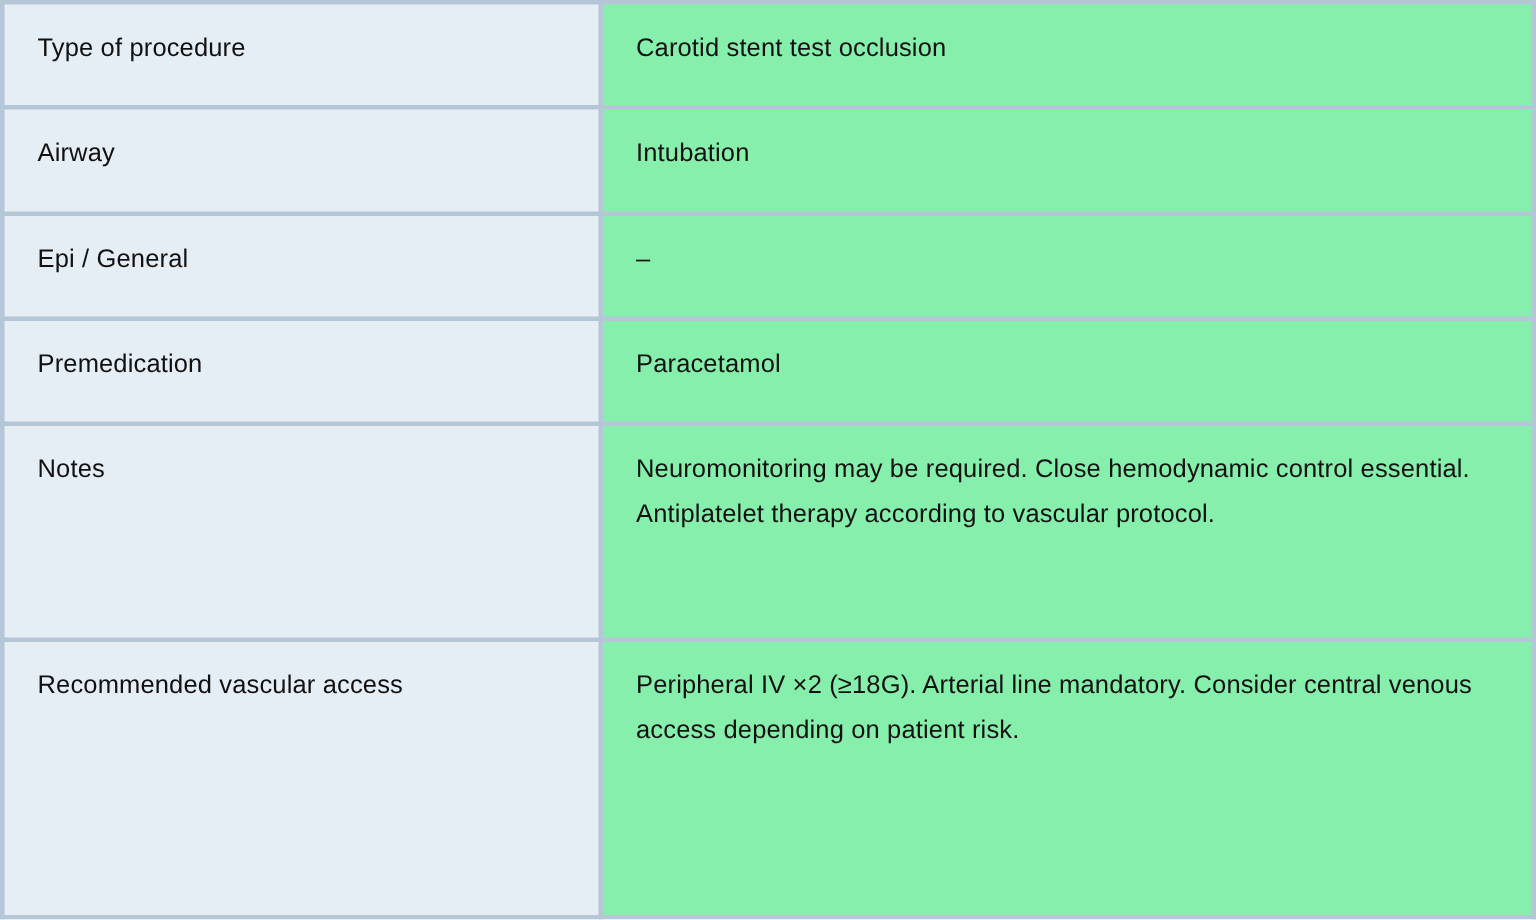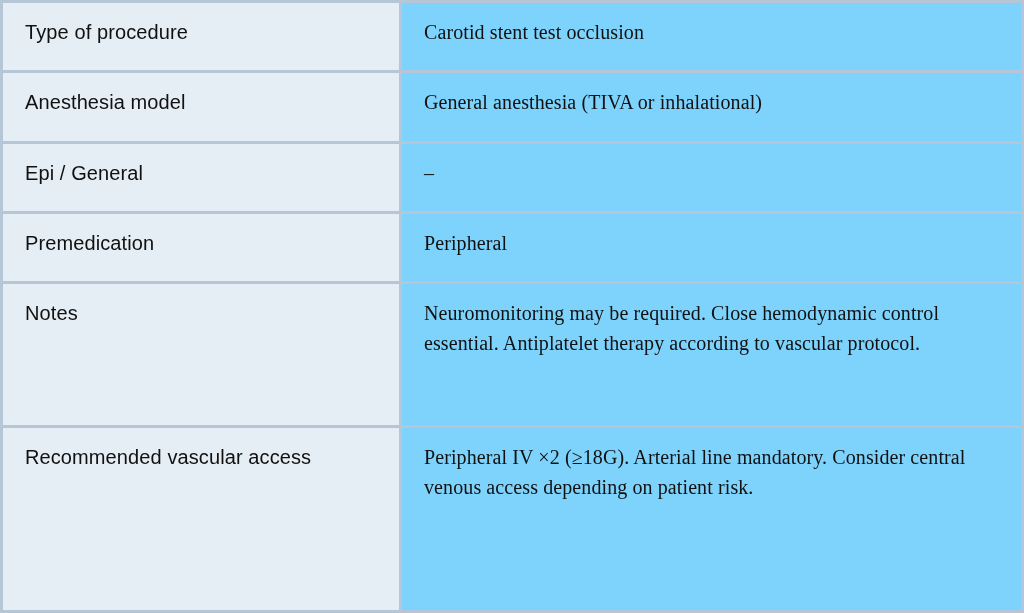--- a/index.html
+++ b/index.html
@@ -18,58 +18,57 @@
     width: 1024px;
     height: 613px;
     border-collapse: collapse;
     table-layout: fixed;
     box-sizing: border-box;
   }
   table.proc-table td {
     border: 3px solid #b5c7d6;
     vertical-align: top;
     padding: 14px 22px;
-    font-size: 20px;
+    font-size: 17px;
     line-height: 30px;
     color: #111111;
     letter-spacing: 0.1px;
   }
   td.label-cell {
     width: 352px; 
     background: #e5edf5;
   }
   td.value-cell {
-    background: #7dd3fc;
-    font-family: Liberation Serif, serif;
+    background: #86efac;
   }
   tr.row-short  { height: 58px; }
   tr.row-notes  { height: 125px; }
   tr.row-access { height: 160px; }
 </style>
 </head>
 <body>
 
 <div class="page">
   <table class="proc-table">
     <tbody>
       <tr class="row-short">
         <td class="label-cell">Type of procedure</td>
         <td class="value-cell">Carotid stent test occlusion</td>
       </tr>
       <tr class="row-short">
-        <td class="label-cell">Anesthesia model</td>
-        <td class="value-cell">General anesthesia (TIVA or inhalational)</td>
+        <td class="label-cell">Airway</td>
+        <td class="value-cell">Intubation</td>
       </tr>
       <tr class="row-short">
         <td class="label-cell">Epi / General</td>
         <td class="value-cell">–</td>
       </tr>
       <tr class="row-short">
         <td class="label-cell">Premedication</td>
-        <td class="value-cell">Peripheral</td>
+        <td class="value-cell">Paracetamol</td>
       </tr>
       <tr class="row-notes">
         <td class="label-cell">Notes</td>
         <td class="value-cell">Neuromonitoring may be required. Close hemodynamic control essential. Antiplatelet therapy according to vascular protocol.</td>
       </tr>
       <tr class="row-access">
         <td class="label-cell">Recommended vascular access</td>
         <td class="value-cell">Peripheral IV ×2 (≥18G). Arterial line mandatory. Consider central venous access depending on patient risk.</td>
       </tr>
     </tbody>

